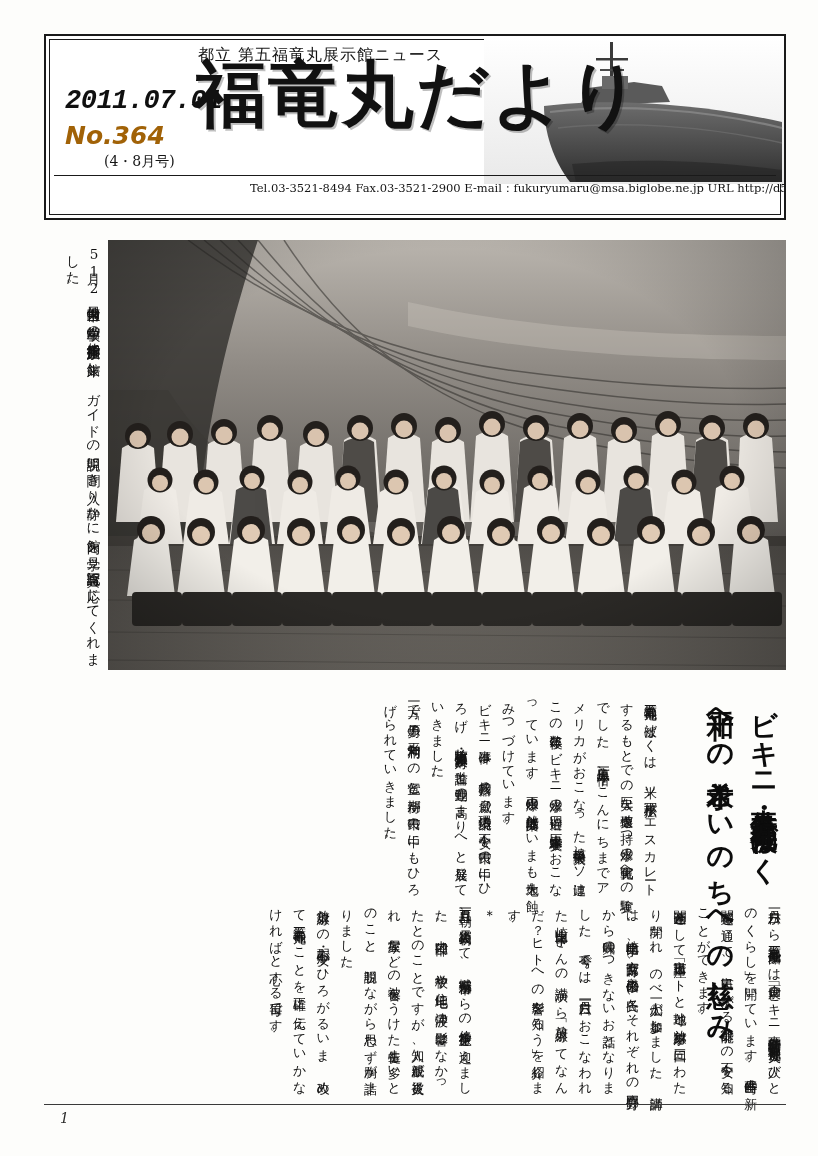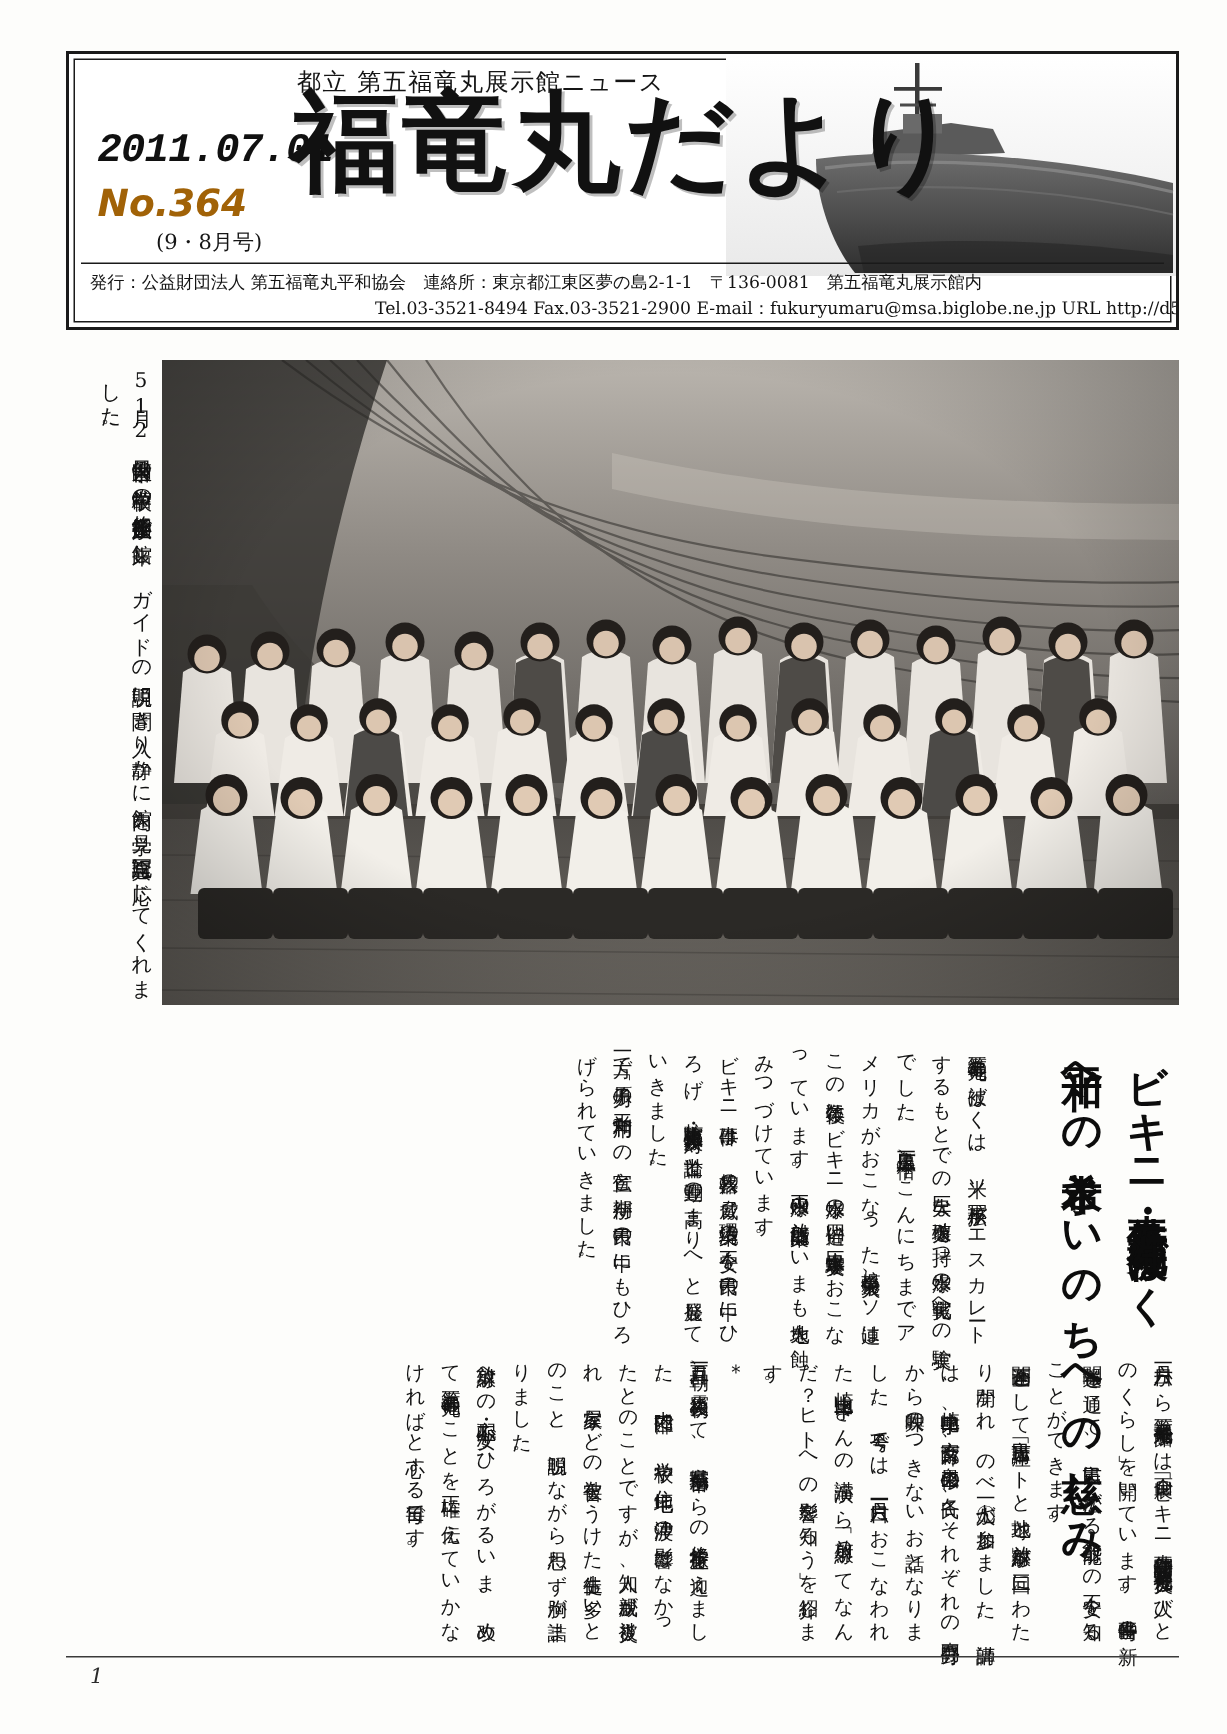--- a/index.html
+++ b/index.html
@@ -271,26 +271,25 @@
         <path d="M66 76 C130 68 215 72 298 92" stroke="#8a8a8a" stroke-width="2.2" fill="none" opacity="0.8"></path>
         <path d="M74 92 C136 85 218 89 298 107" stroke="#6f6f6f" stroke-width="1.4" fill="none" opacity="0.7"></path>
 
         <path d="M88 128 C150 122 224 124 298 134 L298 146 L92 146 Z" fill="#222222" opacity="0.55"></path>
       </svg>
     </div>
 
     <div class="mh-kicker">都立 第五福竜丸展示館ニュース</div>
     <div class="mh-date">2011.07.01</div>
     <div class="mh-issue">No.364</div>
-    <div class="mh-issue-sub">(9・8月号)</div>
+    <div class="mh-issue-sub">(4・8月号)</div>
     <div class="mh-title">福竜丸だより</div>
 
     <div class="mh-rule"></div>
     <div class="mh-contact">
-      <span>発行：公益財団法人 第五福竜丸平和協会　連絡所：東京都江東区夢の島2-1-1　〒136-0081　第五福竜丸展示館内</span>
       <span class="line2">Tel.03-3521-8494  Fax.03-3521-2900  E-mail：fukuryumaru@msa.biglobe.ne.jp  URL  http://d5f.org</span>
     </div>
   </div>
 
   <div class="photo-wrap">
     <svg width="678" height="430" viewBox="0 0 678 430" xmlns="http://www.w3.org/2000/svg">
       <defs>
         <linearGradient id="bgHull" x1="0" y1="0" x2="0" y2="1">
           <stop offset="0%" stop-color="#b9b4ad"></stop>
           <stop offset="30%" stop-color="#8f8a84"></stop>

